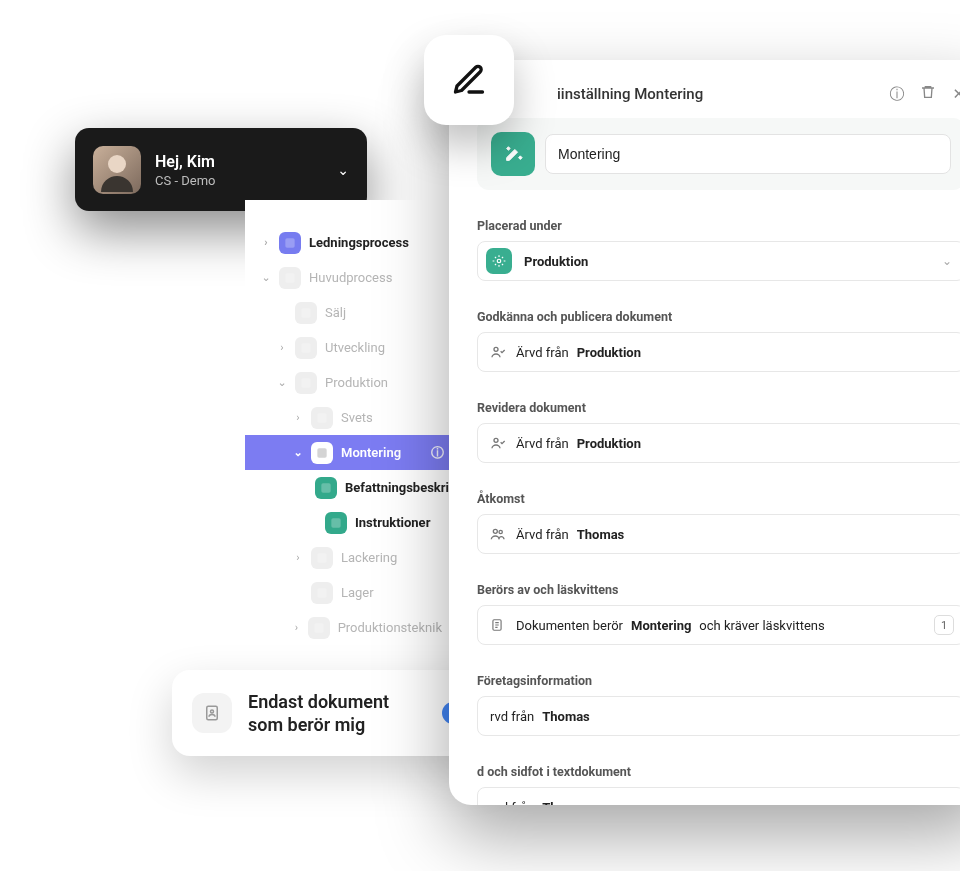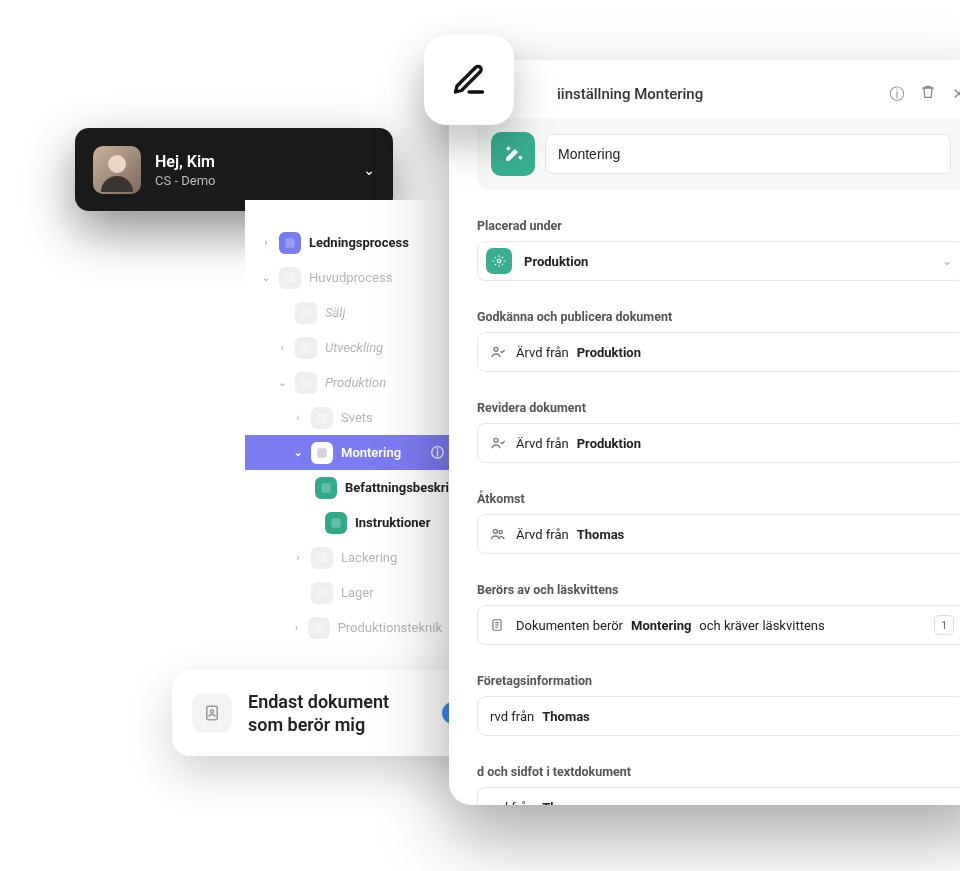--- a/index.html
+++ b/index.html
@@ -1,41 +1,41 @@
 <!DOCTYPE html>
 <html><head>
 <meta charset="utf-8">
 <style>
   * { box-sizing: border-box; margin: 0; padding: 0; }
   body { font-family: -apple-system, BlinkMacSystemFont, "Segoe UI", Roboto, sans-serif; background: #fff; width: 960px; height: 871px; position: relative; overflow: hidden; }
 
   
   .user-card {
-    position: absolute; left: 75px; top: 128px; width: 318px; height: 83px;
+    position: absolute; left: 75px; top: 128px; width: 292px; height: 83px;
     background: #1a1a1a; border-radius: 14px; display: flex; align-items: center; padding: 0 18px; gap: 14px;
     box-shadow: 0 20px 50px rgba(0,0,0,0.45);
   }
   .avatar { width: 48px; height: 48px; border-radius: 10px; background: linear-gradient(135deg,#c9b09a,#7d6a5d); display:flex; align-items:center; justify-content:center; }
   .avatar svg{ width:48px; height:48px; }
   .user-text { flex: 1; color: #fff; }
   .user-greet { font-weight: 600; font-size: 16px; }
   .user-sub { color: #bdbdbd; font-size: 13px; margin-top: 2px; }
   .chevron { color: #fff; font-size: 14px; }
 
   
   .tree-panel {
     position: absolute; left: 245px; top: 200px; width: 210px; height: 500px;
     background: #fff; border-right: 1px solid #eee; padding-top: 25px;
   }
   .tree-row { display:flex; align-items:center; height: 35px; gap: 8px; padding: 0 12px; font-size: 13px; color: #555; position: relative; }
   .tree-row .arrow { width: 10px; color:#aaa; font-size:11px; text-align:center; }
   .tree-row .ticon { width:22px; height:22px; border-radius:6px; display:flex; align-items:center; justify-content:center; flex-shrink:0; }
   .tree-row .ticon svg { width:14px; height:14px; }
   .tree-row.l0 { padding-left: 16px; }
-  .tree-row.l1 { padding-left: 32px; font-style: italic; }
+  .tree-row.l1 { padding-left: 32px; }
   .tree-row.l2 { padding-left: 48px; }
   .tree-row.l3 { padding-left: 62px; }
   .tree-row.bold { font-weight:700; color:#222; }
   .tree-row.muted { color:#b5b5b5; }
   .tree-row.muted .ticon { background:#eee; }
   .tree-row.sel-blue { background:#7c7cf2; color:#fff; font-weight:600; }
   .tree-row.sel-blue .arrow { color:#fff; }
   .tree-row.sel-blue .ticon { background:#fff; }
   .tree-row .info-badge { position:absolute; right:10px; color:#fff; font-size:13px; opacity:.9; }
   .ic-green { background:#33a98b; }

